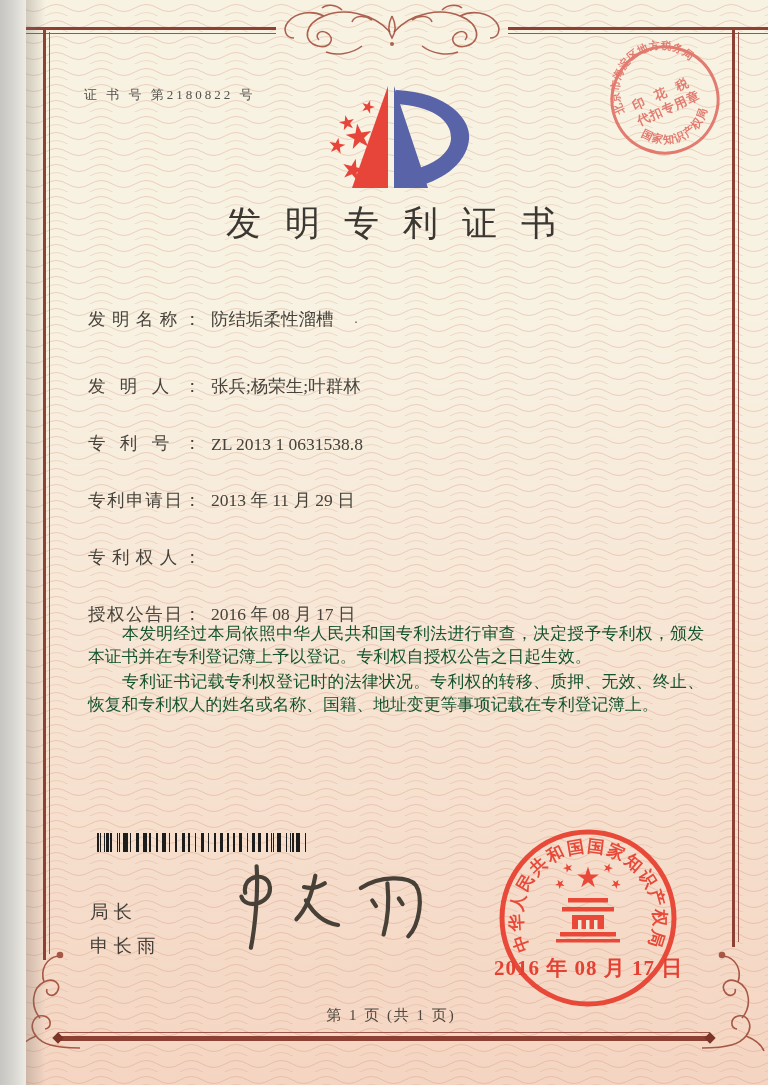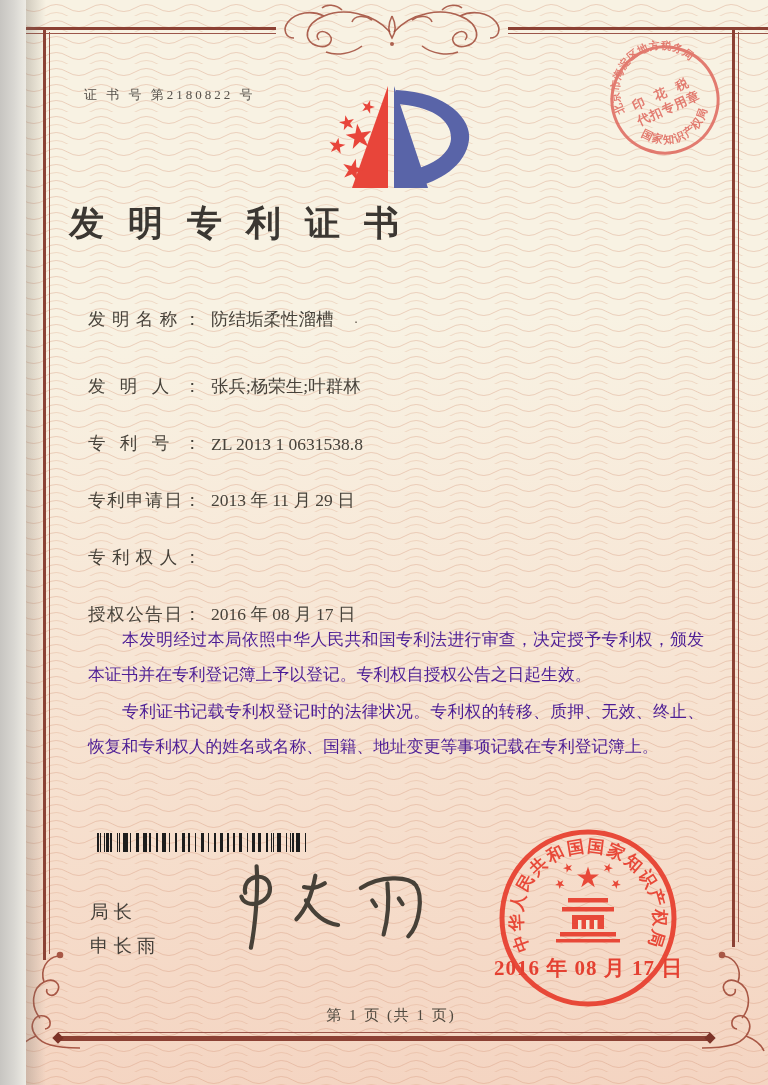--- a/index.html
+++ b/index.html
@@ -20,28 +20,28 @@
   .waves{left:0;top:0;z-index:2;pointer-events:none;}
   
   .rule{background:#8c4134;z-index:3;}
   .rule.thin{background:#9c564a;}
   
   .orn{z-index:3;}
   
   .content{z-index:4;}
   .cert-no{left:84px;top:86px;font-size:13px;letter-spacing:3px;color:#55504a;}
   .logo{left:318px;top:70px;}
-  .title{left:45px;top:200px;width:692px;font-size:35px;font-weight:700;
+  .title{left:45px;top:200px;width:692px;text-align:center;font-size:35px;font-weight:400;
     color:#3b3732;letter-spacing:24px;text-indent:24px;}
   .field{left:88px;font-size:17.5px;color:#47423a;white-space:nowrap;}
   .flabel{display:inline-flex;justify-content:space-between;width:113px;vertical-align:bottom;}
   .fvalue{margin-left:10px;}
   .name-dot{font-size:13px;color:#6b6257;margin-left:16px;vertical-align:2px;}
-  .paras{left:88px;top:622px;width:616px;font-size:16.8px;line-height:35px;
-    color:#4c1d95;text-align:justify;}
+  .paras{left:88px;top:622px;width:616px;font-size:16.8px;line-height:23px;
+    color:#14532d;text-align:justify;}
   .paras p{margin:0;text-indent:34px;}
   .paras p + p{margin-top:2px;}
   .barcode{left:97px;top:833px;width:209px;height:19px;
     background-image:
       repeating-linear-gradient(90deg,#1d1d1d 0 2px,transparent 2px 7px,#1d1d1d 7px 8px,transparent 8px 13px),
       repeating-linear-gradient(90deg,transparent 0 3px,#1d1d1d 3px 4px,transparent 4px 9px,#1d1d1d 9px 12px,transparent 12px 19px);}
   .director{left:90px;font-size:18.5px;letter-spacing:5px;color:#45403a;margin-top:8px;}
   .sig{left:213px;top:853px;z-index:4;}
   .seal{left:480px;top:822px;z-index:5;opacity:.9;}
   .taxstamp{left:595px;top:33px;z-index:5;opacity:.85;}

